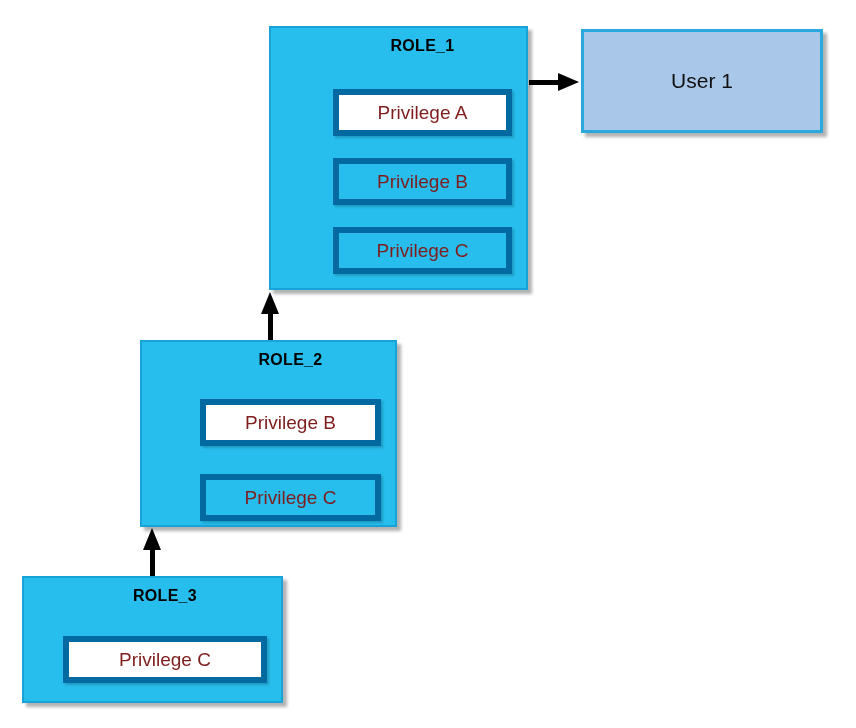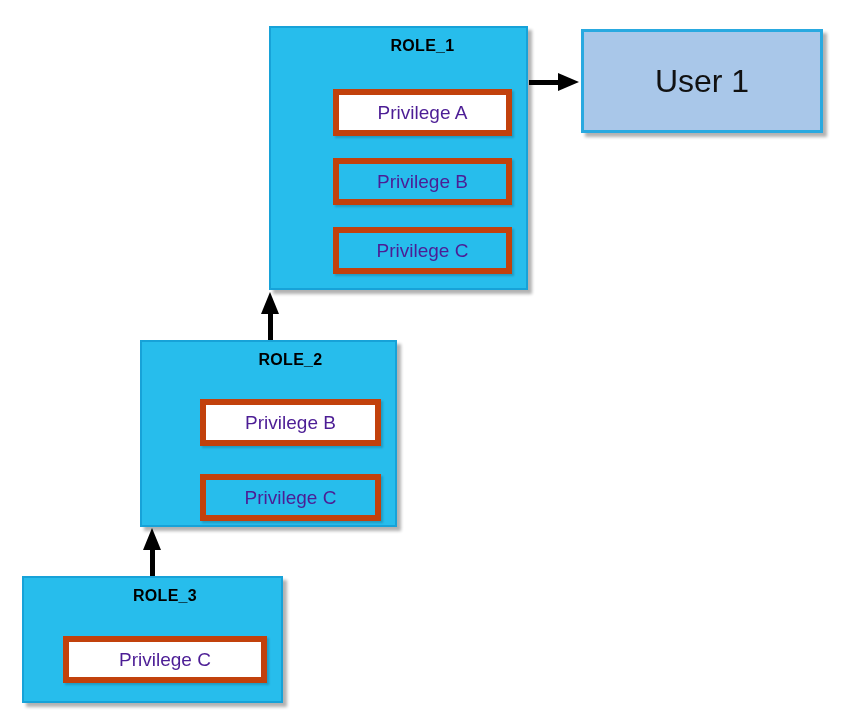--- a/index.html
+++ b/index.html
@@ -29,26 +29,26 @@
     margin-top: 9px;
     font-size: 16px;
     font-weight: bold;
     color: #000000;
     letter-spacing: 0.3px;
   }
   .priv {
     box-sizing: border-box;
     height: 47px;
     margin: 0 14px;
-    border: 6px solid #c2410c;
+    border: 6px solid #0369a1;
     display: flex;
     align-items: center;
     justify-content: center;
     font-size: 19px;
-    color: #4c1d95;
+    color: #7f1d1d;
     box-shadow: 2px 2px 2px rgba(0,0,0,0.18);
   }
   .priv.white { background: #ffffff; }
   .priv.cyan  { background: #27bdec; }
 
   #role1 { left: 269px; top: 26px;  width: 259px; height: 264px; padding-left: 48px; }
   #role1 .priv { margin-top: 22px; }
   #role1 .priv.first { margin-top: 34px; }
 
   #role2 { left: 140px; top: 340px; width: 257px; height: 187px; padding-left: 44px; }
@@ -62,21 +62,21 @@
   .user-box {
     position: absolute;
     left: 581px; top: 29px; width: 242px; height: 104px;
     box-sizing: border-box;
     background: #a9c7e9;
     border: 3px solid #29a9e0;
     box-shadow: 4px 4px 3px rgba(0,0,0,0.30);
     display: flex;
     align-items: center;
     justify-content: center;
-    font-size: 32px;
+    font-size: 21px;
     color: #111111;
   }
 
   
   .edge-line {
     position: absolute;
     background: #000000;
   }
   .edge-line.h { height: 5px; }
   .edge-line.v { width: 5px; }

